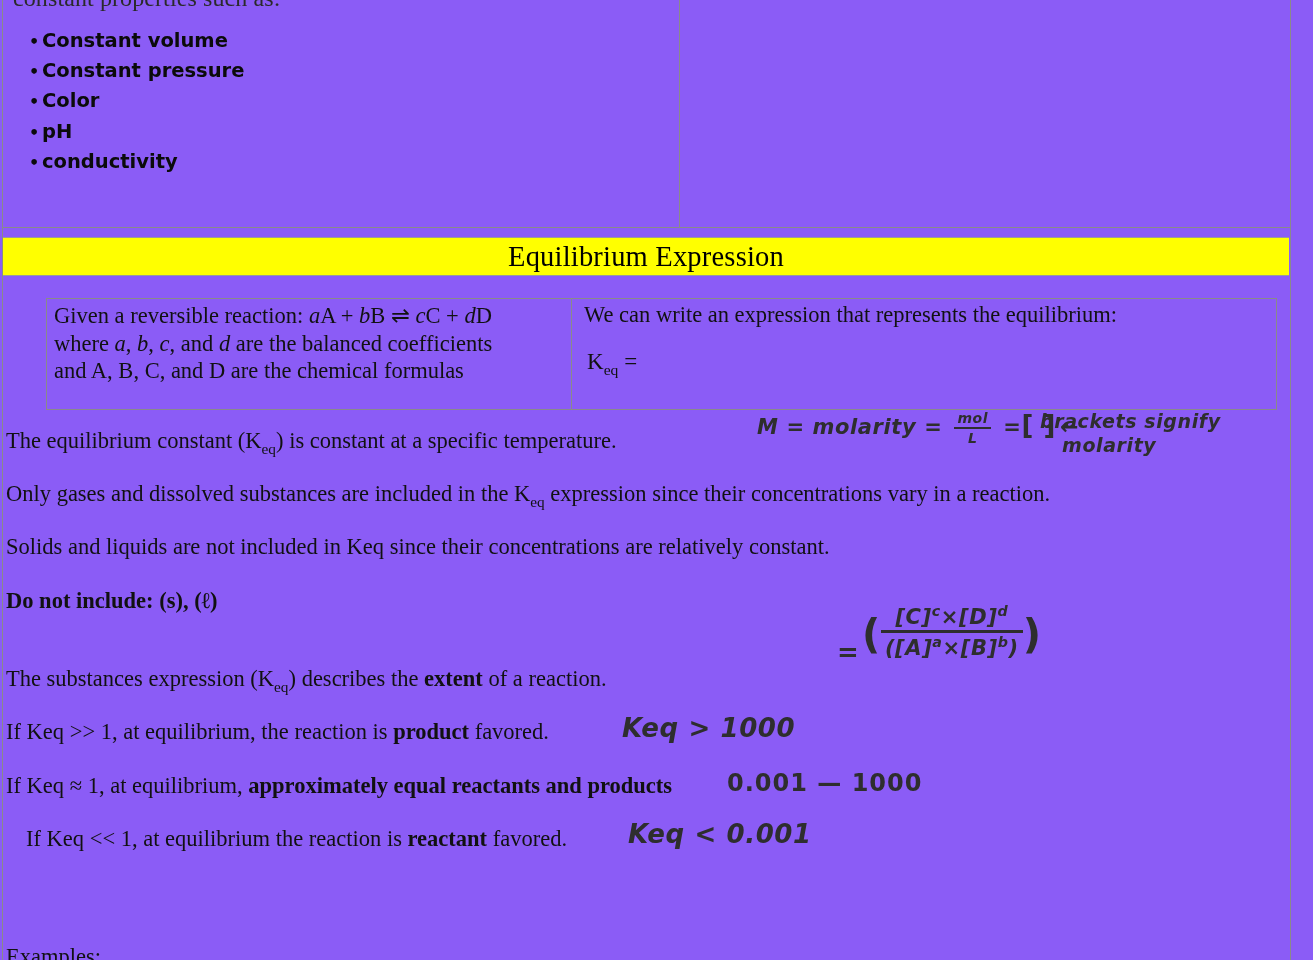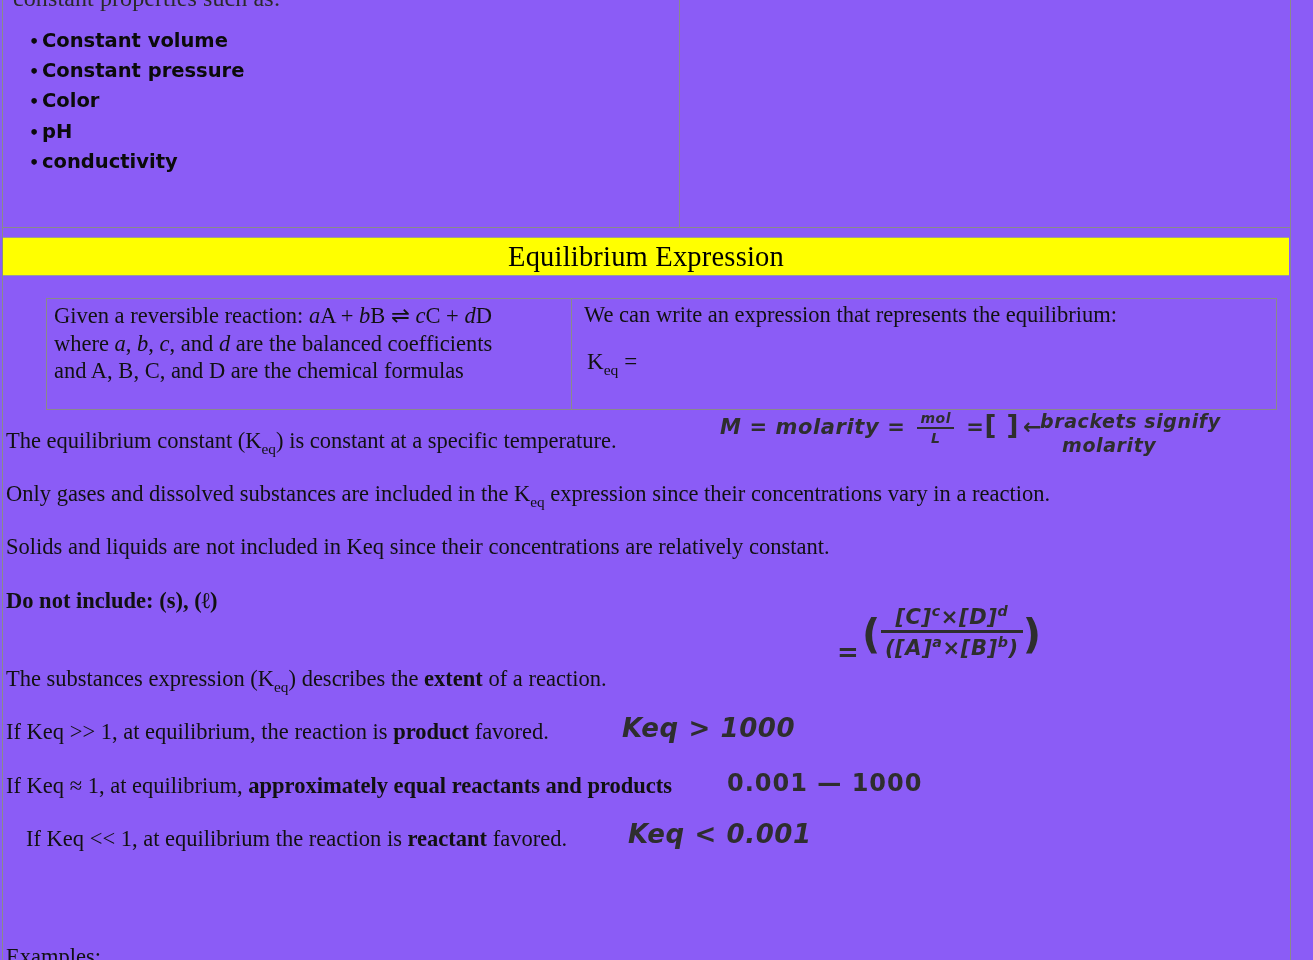--- a/index.html
+++ b/index.html
@@ -187,21 +187,21 @@
     font-size: 21px;
   }
   #hw-rhs .paren {
     font-size: 40px;
     vertical-align: -10px;
     font-style: normal;
   }
 
   #hw-molarity {
     position: absolute;
-    left: 720px; top: 410px;
+    left: 757px; top: 410px;
     font-size: 21px;
     white-space: nowrap;
   }
   #hw-molarity .mfrac {
     display: inline-block;
     text-align: center;
     vertical-align: middle;
     font-size: 14px;
     margin: 0 12px;
   }

